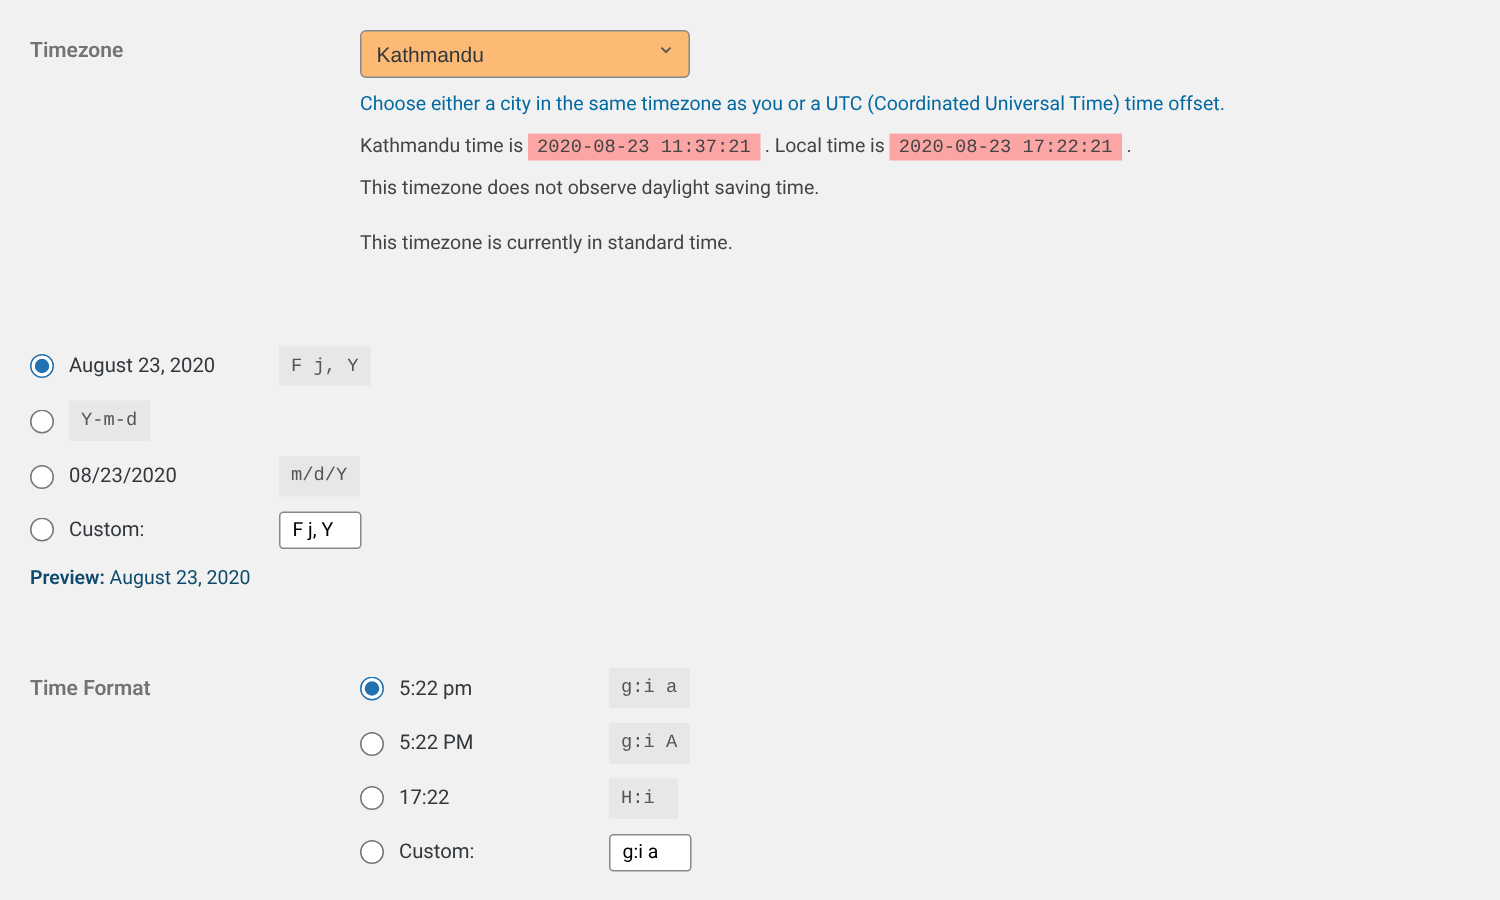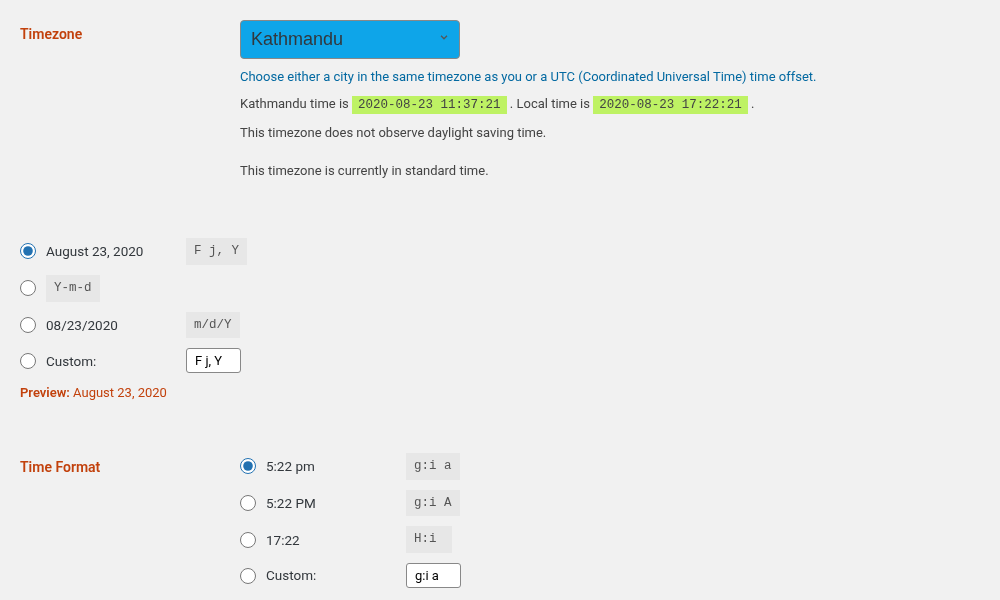--- a/index.html
+++ b/index.html
@@ -11,37 +11,37 @@
     font-size: 13px;
     color: #32373c;
     line-height: 1.5;
   }
   .form-table { width: 100%; }
   .row { display: flex; margin-bottom: 20px; }
   .row-label {
     width: 220px;
     flex-shrink: 0;
     font-weight: 600;
-    color: #c2410c;
+    color: #737373;
     font-size: 14px;
     padding-top: 4px;
   }
   .row-content { flex: 1; }
   .select-wrap {
     position: relative;
     display: inline-block;
     width: 220px;
   }
   select {
     width: 100%;
     padding: 4px 28px 4px 10px;
-    font-size: 18px;
+    font-size: 14px;
     border: 1px solid #888;
     border-radius: 4px;
-    background: #0ea5e9;
+    background: #fdba74;
     appearance: none;
     -webkit-appearance: none;
     color: #32373c;
     line-height: 1.6;
   }
   .select-wrap .chev {
     position: absolute;
     right: 10px;
     top: 50%;
     transform: translateY(-50%);
@@ -49,21 +49,21 @@
     color: #555;
   }
   .description {
     margin-top: 8px;
     color: #0369a1;
     font-size: 13px;
   }
   .p { margin: 8px 0; color: #444; }
   code {
     font-family: Consolas, Monaco, "Courier New", monospace;
-    background: #bef264;
+    background: #fca5a5;
     padding: 2px 6px;
     font-size: 12.5px;
     color: #444;
     border-radius: 0;
   }
   .radio-row {
     display: flex;
     align-items: center;
     margin-bottom: 10px;
     gap: 10px;
@@ -91,21 +91,21 @@
   }
   .radio-row input[type=text] {
     padding: 4px 8px;
     font-size: 13px;
     border: 1px solid #888;
     border-radius: 3px;
     width: 55px;
     font-family: inherit;
     background: #fff;
   }
-  .preview-line { margin-top: 6px; color: #c2410c; }
+  .preview-line { margin-top: 6px; color: #0c4a6e; }
   .preview-line b { font-weight: 600; }
   .divider { height: 30px; }
 </style>
 </head>
 <body>
 
 <div class="form-table">
 
   <div class="row">
     <div class="row-label">Timezone</div>

